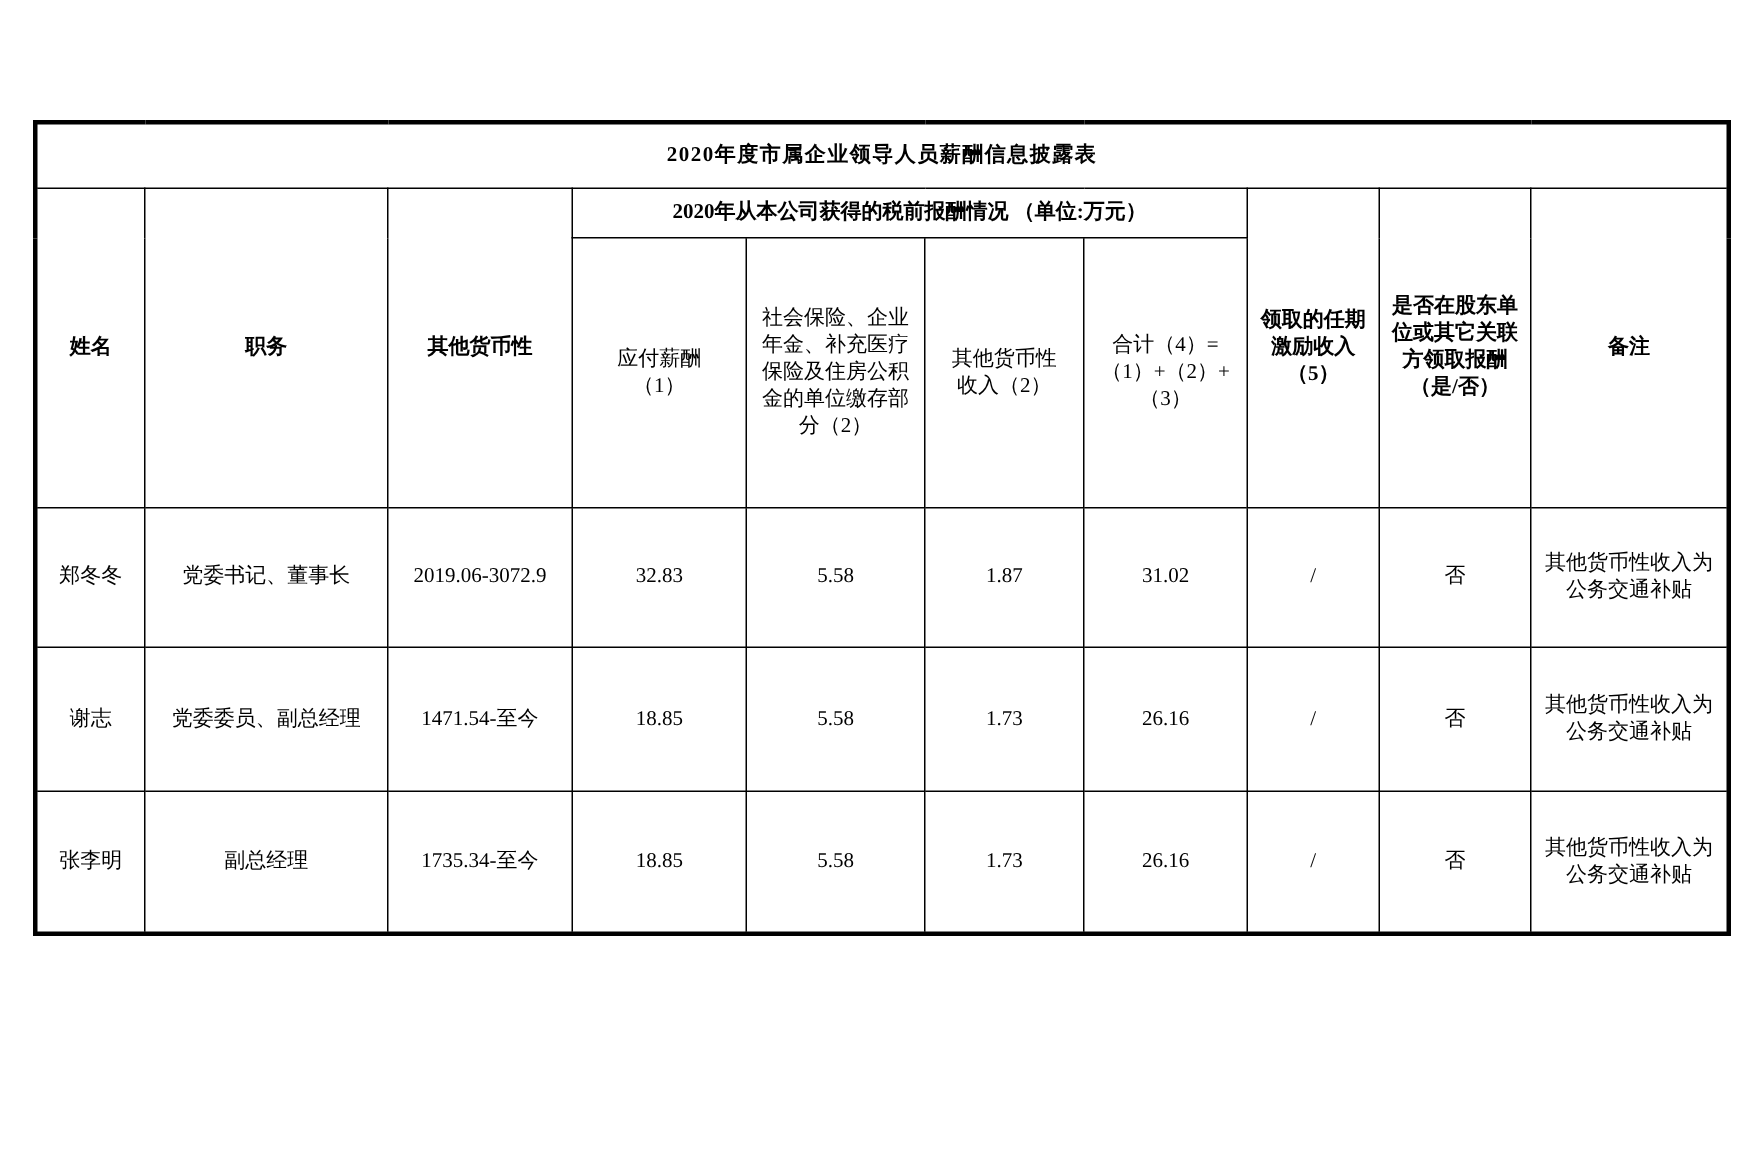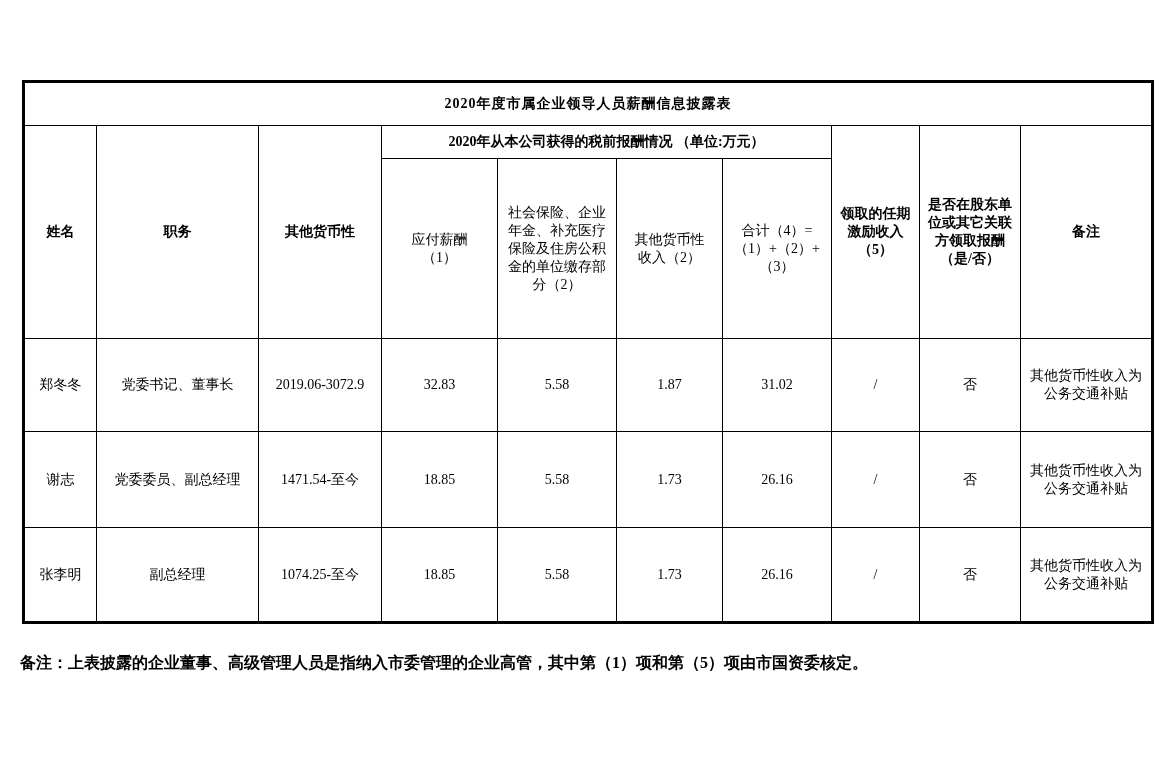--- a/index.html
+++ b/index.html
@@ -139,28 +139,27 @@
       <td>26.16</td>
       <td>/</td>
       <td>否</td>
       <td class="remark-cell">其他货币性收入为
 公务交通补贴</td>
     </tr>
 
     <tr class="data-r3">
       <td>张李明</td>
       <td>副总经理</td>
-      <td>1074.25-至今</td>
+      <td>1735.34-至今</td>
       <td>18.85</td>
       <td>5.58</td>
       <td>1.73</td>
       <td>26.16</td>
       <td>/</td>
       <td>否</td>
       <td class="remark-cell">其他货币性收入为
 公务交通补贴</td>
     </tr>
   </tbody>
     </table>
 
-  <div class="footer-note">备注：上表披露的企业董事、高级管理人员是指纳入市委管理的企业高管，其中第（1）项和第（5）项由市国资委核定。</div>
 
 </div>
 
 </body></html>

